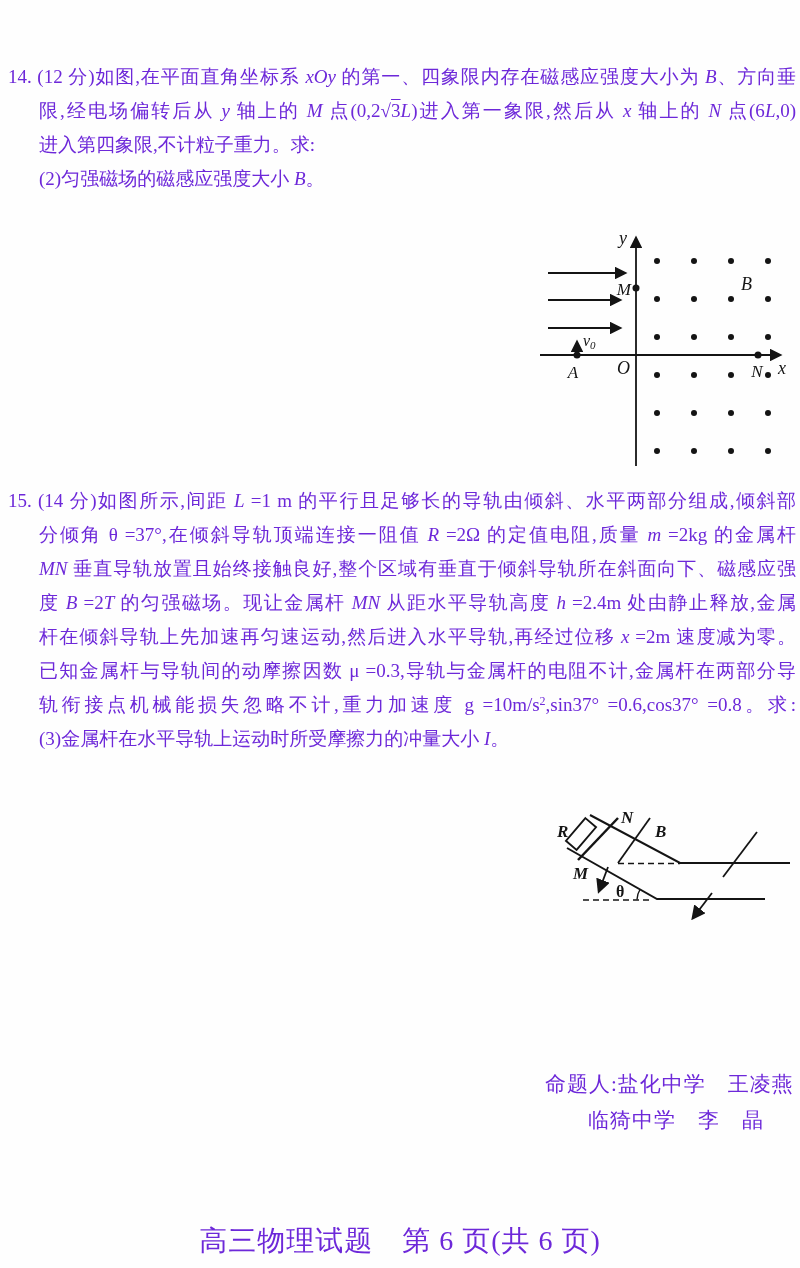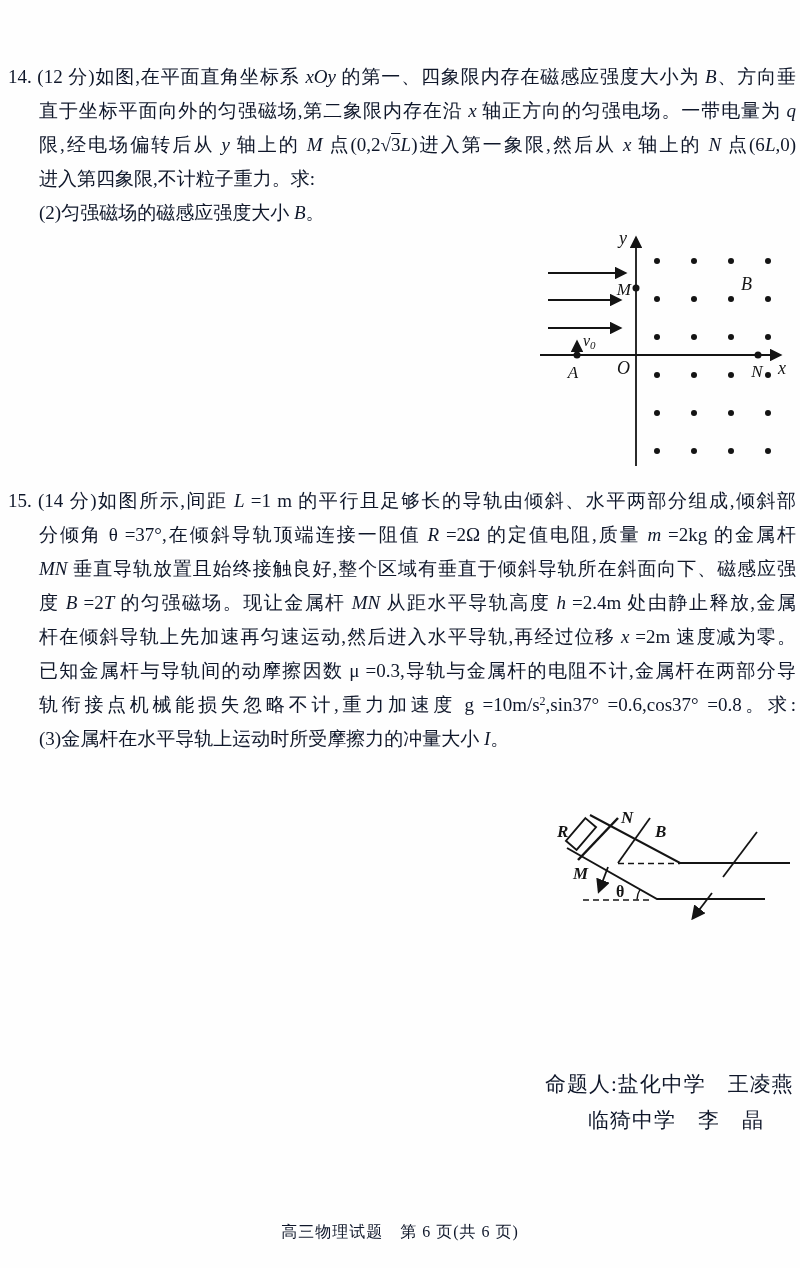--- a/index.html
+++ b/index.html
@@ -1,42 +1,41 @@
 <!DOCTYPE html>
 <html><head>
 <meta charset="utf-8">
 <style>
   html,body{margin:0;padding:0;background:#ffffff;}
   #page{
     position:relative;width:800px;height:1268px;background:#fefefe;
     font-family:"Liberation Serif","DejaVu Serif",serif;
-    color:#0f172a;overflow:hidden;
+    color:#6d28d9;overflow:hidden;
   }
   .para{position:absolute;left:8px;width:788px;font-size:19px;}
   .line{height:34px;line-height:34px;white-space:normal;}
   .line.ind{padding-left:31px;}
   .line.jl{text-align:justify;text-align-last:justify;}
   i{font-style:italic;}
   sub{font-size:12px;vertical-align:-3px;line-height:0;}
   sup{font-size:12px;vertical-align:6px;line-height:0;}
   .ol{text-decoration:overline;}
   svg{position:absolute;}
   svg text{font-family:"Liberation Serif","DejaVu Serif",serif;fill:#141414;}
   .attr-line{position:absolute;font-size:21px;letter-spacing:1px;line-height:27px;}
   #footer{position:absolute;top:1222px;left:0;width:800px;text-align:center;
-          font-size:16px;letter-spacing:1px;}
+          font-size:28px;letter-spacing:1px;}
 </style>
 </head>
 <body>
 
 <div id="page">
 
   <div class="para" style="top:60px;">
     <div class="line jl">14. (12 分)如图,在平面直角坐标系 <i>xOy</i> 的第一、四象限内存在磁感应强度大小为 <i>B</i>、方向垂</div>
-    <div class="line jl ind">直于坐标平面向外的匀强磁场,第二象限内存在沿 <i>x</i> 轴正方向的匀强电场。一带电量为 <i>q</i></div>
     <div class="line jl ind">限,经电场偏转后从 <i>y</i> 轴上的 <i>M</i> 点(0,2√<span class="ol">3</span><i>L</i>)进入第一象限,然后从 <i>x</i> 轴上的 <i>N</i> 点(6<i>L</i>,0)</div>
     <div class="line ind">进入第四象限,不计粒子重力。求:</div>
     <div class="line ind">(2)匀强磁场的磁感应强度大小 <i>B</i>。</div>
   </div>
 
   <svg style="left:530px;top:228px;" width="268" height="240" viewBox="0 0 268 240">
     <defs>
       <marker id="ah1" viewBox="0 0 10 10" refX="8" refY="5" markerWidth="7" markerHeight="7" orient="auto">
         <path d="M0,0 L10,5 L0,10 z" fill="#141414"></path>
       </marker>

